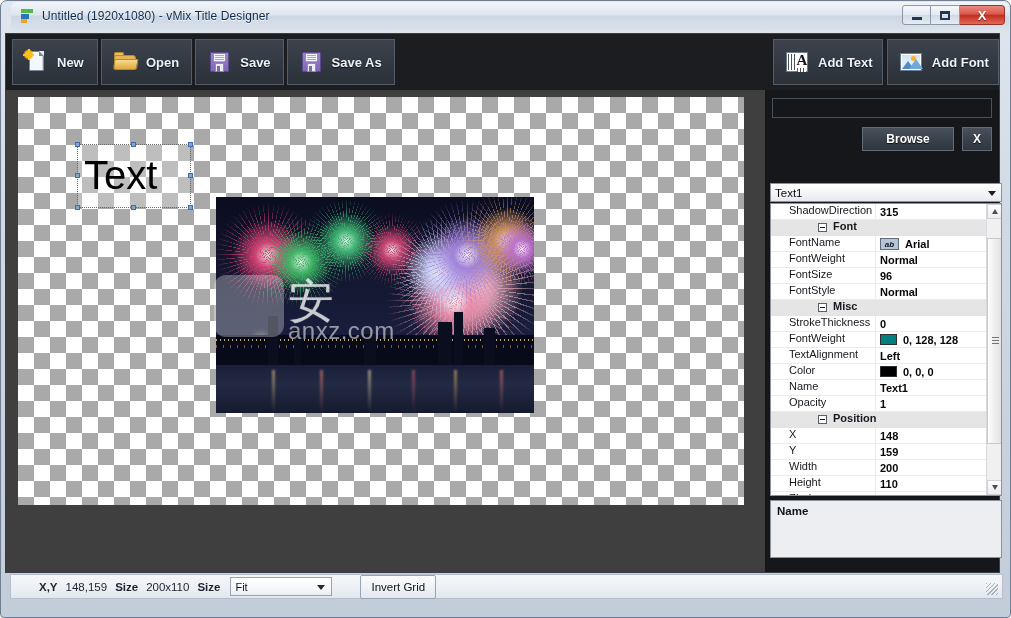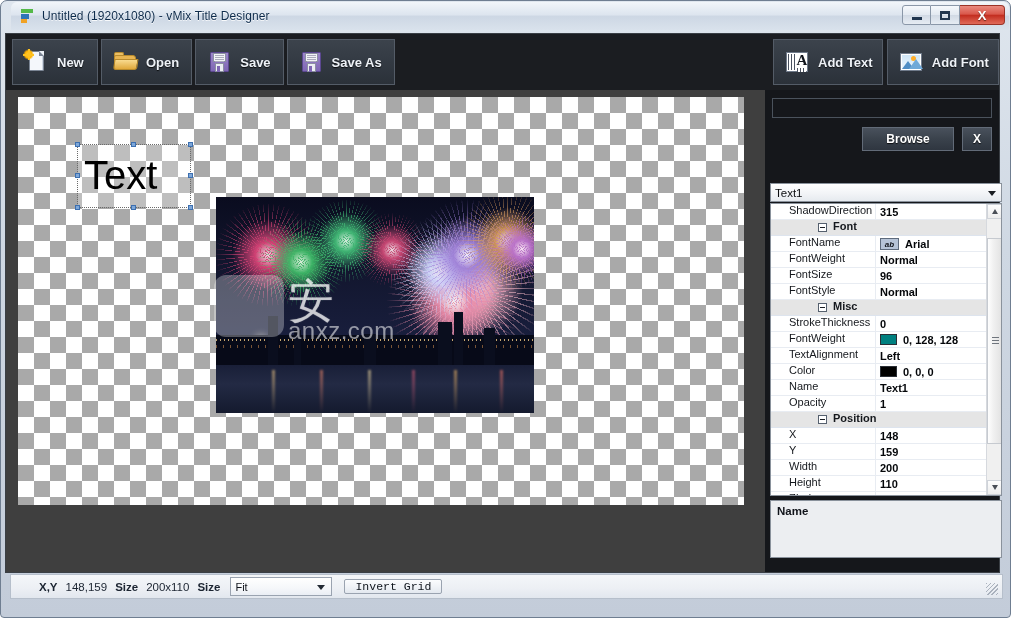--- a/index.html
+++ b/index.html
@@ -378,24 +378,24 @@
     background: linear-gradient(to bottom,#ffffff 0%, #f5f7fa 60%, #eaeef4 100%);
     border: 1px solid #9aa3b0; position: relative;
     font-size: 11px; color: #11151c; display: flex; align-items: center; padding-left: 4px;
   }
   #zoom-select .arrow {
     position: absolute; right: 6px; top: 7px; width: 0; height: 0;
     border-left: 4px solid transparent; border-right: 4px solid transparent;
     border-top: 5px solid #232a34;
   }
   #invert-grid-button {
-    height: 15px; padding: 0 10px; margin-left: 4px;
+    height: 24px; padding: 0 10px; margin-left: 20px;
     background: linear-gradient(to bottom,#fbfcfe 0%, #f0f3f7 50%, #e3e8ef 100%);
     border: 1px solid #9aa3b0; border-radius: 2px;
-    font-size: 11.5px; color: #0e141c; display: flex; align-items: center; cursor: pointer; font-family: Liberation Mono, monospace;
+    font-size: 11.5px; color: #0e141c; display: flex; align-items: center; cursor: pointer;
   }
   #resize-grip {
     position: absolute; right: 4px; bottom: 3px; width: 12px; height: 12px;
     background:
       repeating-linear-gradient(135deg, #9aa3b0 0 1px, transparent 1px 3px);
     opacity:.8;
   }
 </style>
 </head>
 <body>

